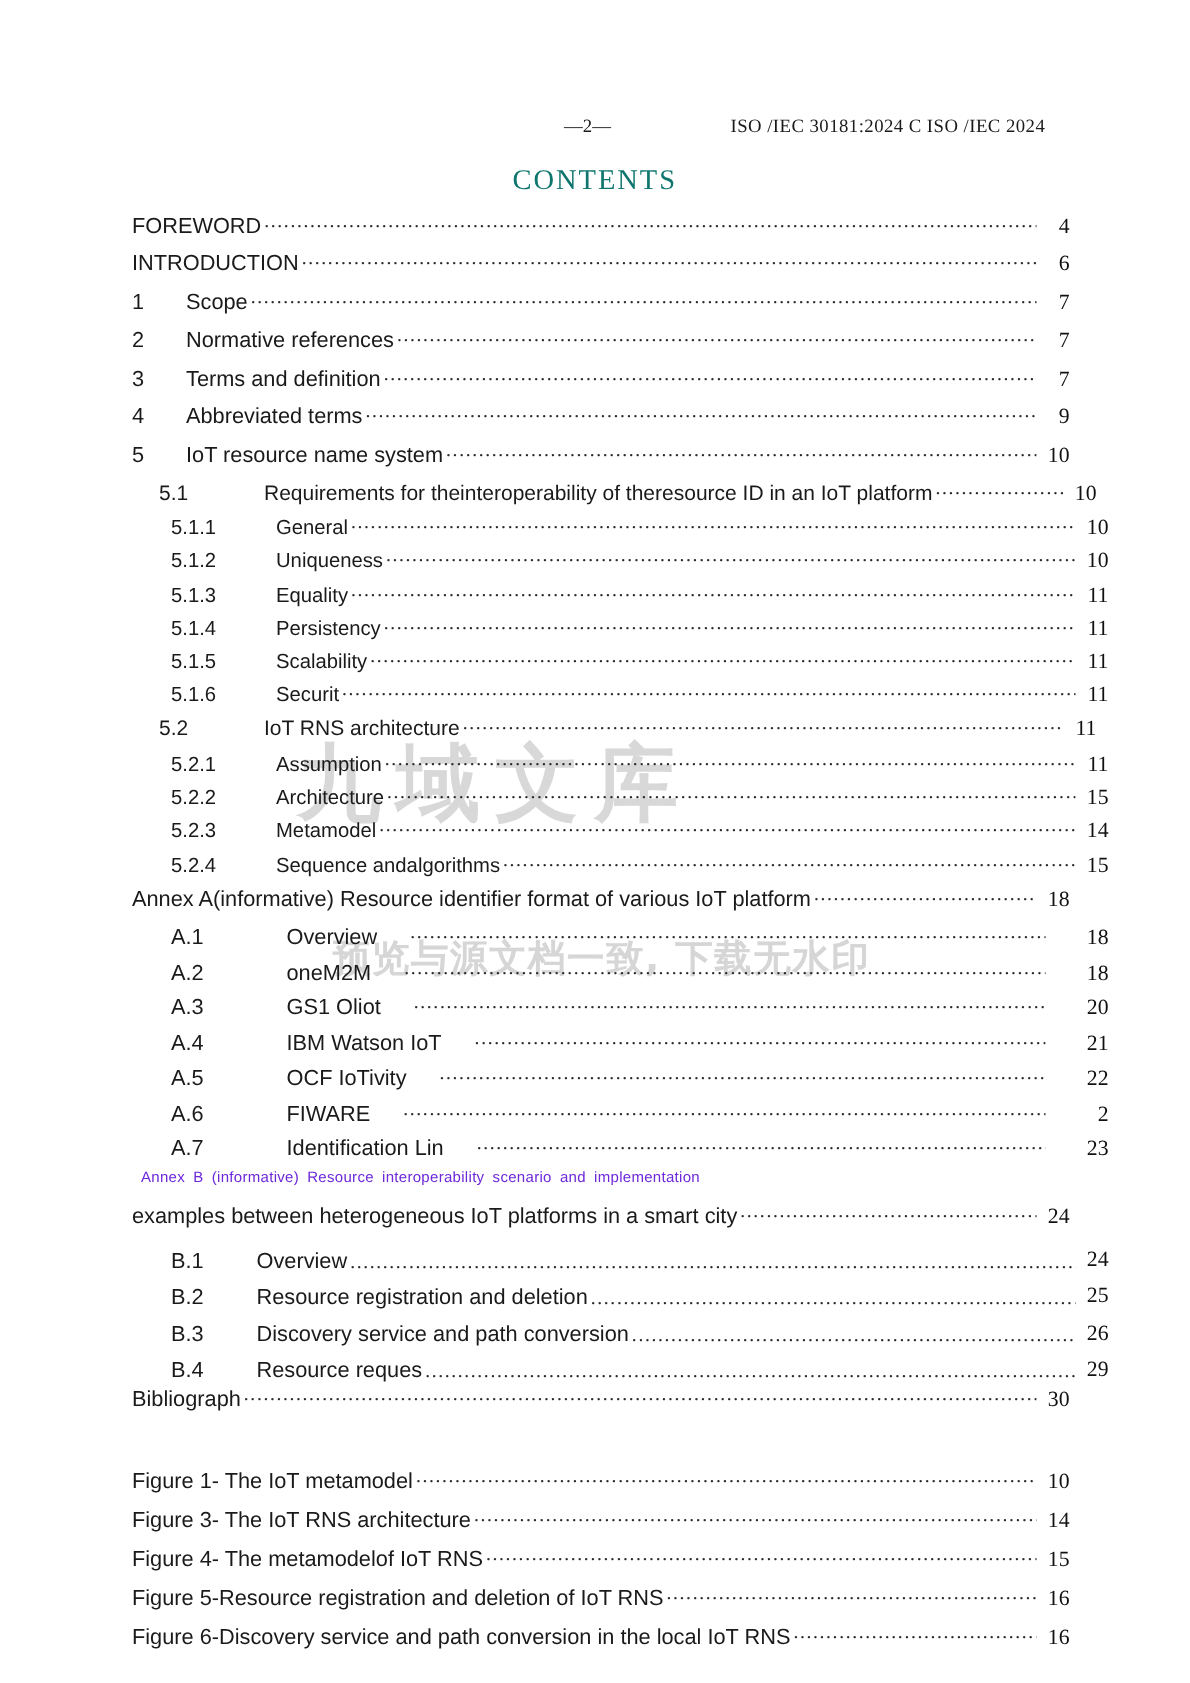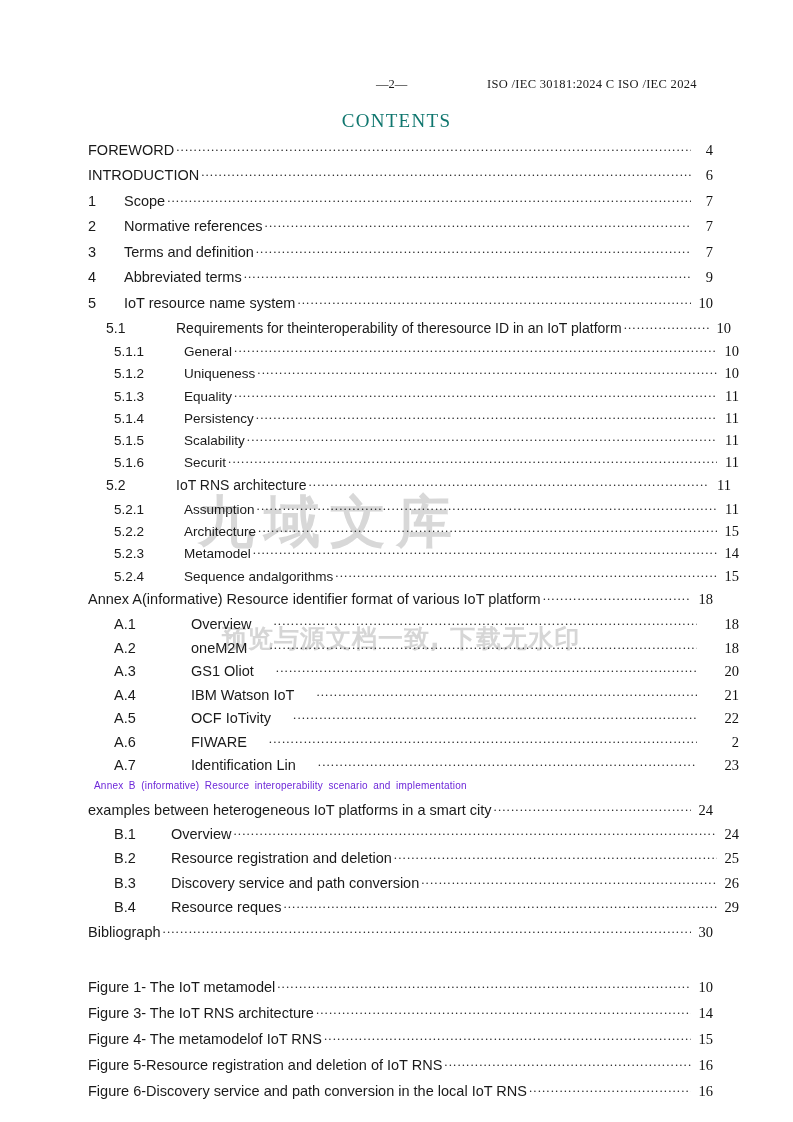--- a/index.html
+++ b/index.html
@@ -202,20 +202,21 @@
     height: 23.5px;
     padding-left: 26px;
     gap: 20px;
   }
   .lvl-a .toc-num { width: 57px; }
 
   .lvl-b {
     font-size: 14.5px;
     height: 24.5px;
     padding-left: 26px;
+    align-items: flex-end;
   }
   .lvl-b .toc-num { width: 57px; }
 
   .lvl-fig {
     font-size: 14.5px;
     height: 25.8px;
   }
   .lvl-fig .toc-num { width: 0px; }
 
   

